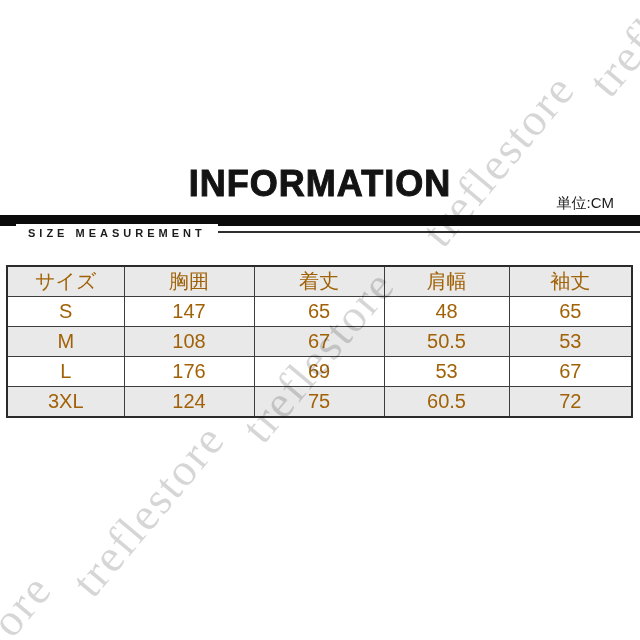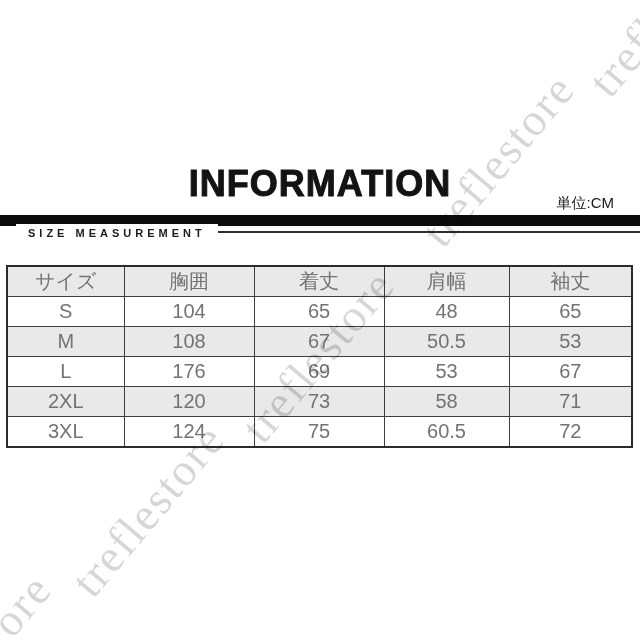--- a/index.html
+++ b/index.html
@@ -105,21 +105,21 @@
     border: 2px solid #2b2b2b;
   }
   .size-table td, .size-table th {
     border: 1.5px solid #3d3d3d;
     height: 29px;
     padding: 0;
     text-align: center;
     vertical-align: middle;
     font-size: 20px;
     font-weight: normal;
-    color: #737373;
+    color: #a16207;
     overflow: hidden;
   }
   .size-table thead tr { background: #e9e9e9; }
   .size-table tbody tr:nth-child(even) { background: #e9e9e9; }
   .size-table tbody tr:nth-child(odd) { background: #ffffff; }
 </style>
 </head>
 <body>
 
 <div class="wm wm1">treflestore</div>
@@ -149,47 +149,40 @@
       <th>サイズ</th>
       <th>胸囲</th>
       <th>着丈</th>
       <th>肩幅</th>
       <th>袖丈</th>
     </tr>
   </thead>
   <tbody>
     <tr>
       <td>S</td>
-      <td>104</td>
+      <td>147</td>
       <td>65</td>
       <td>48</td>
       <td>65</td>
     </tr>
     <tr>
       <td>M</td>
       <td>108</td>
       <td>67</td>
       <td>50.5</td>
       <td>53</td>
     </tr>
     <tr>
       <td>L</td>
       <td>176</td>
       <td>69</td>
       <td>53</td>
       <td>67</td>
     </tr>
     <tr>
-      <td>2XL</td>
-      <td>120</td>
-      <td>73</td>
-      <td>58</td>
-      <td>71</td>
-    </tr>
-    <tr>
       <td>3XL</td>
       <td>124</td>
       <td>75</td>
       <td>60.5</td>
       <td>72</td>
     </tr>
   </tbody>
 </table>
 
 </body></html>

